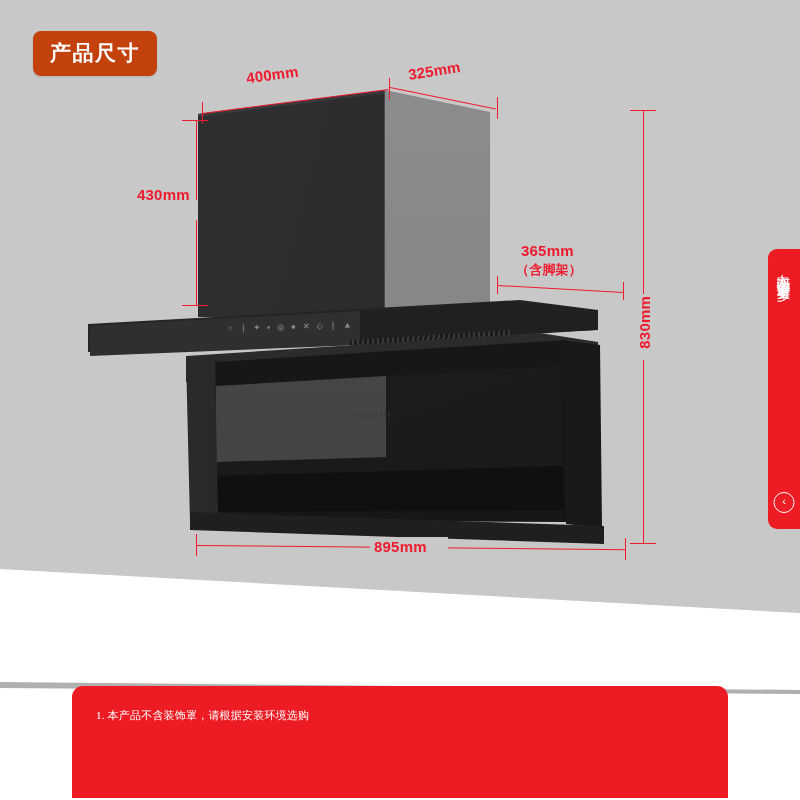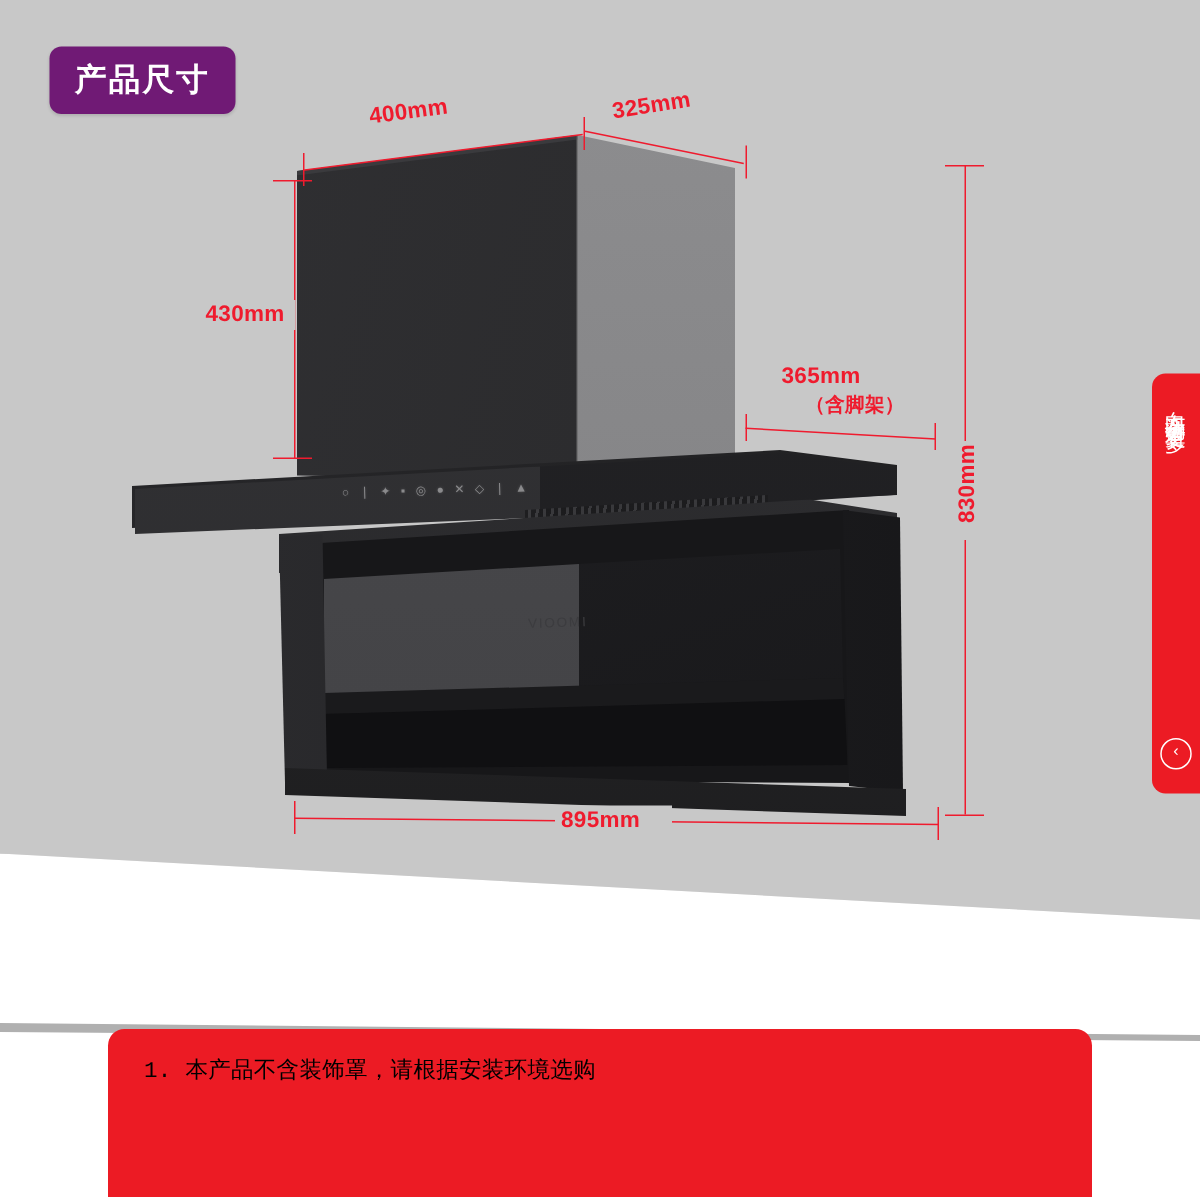--- a/index.html
+++ b/index.html
@@ -232,45 +232,45 @@
   .dim-mask {
     position: absolute;
     background: #c8c8c8;
   }
 
   
   .size-badge {
     position: absolute;
     left: 33px; top: 31px;
     padding: 8px 17px 9px;
-    background: #701a75;
+    background: #c2410c;
     border-radius: 8px;
     color: #ffffff;
     font-size: 21px;
     font-weight: bold;
     letter-spacing: 1.5px;
     font-family: "Liberation Sans", sans-serif;
     box-shadow: 0 1px 2px rgba(0,0,0,0.12);
   }
 
   
   .notice {
     position: absolute;
     left: 72px; top: 686px;
     width: 656px; height: 112px;
     background: #ec1b24;
     border-radius: 11px 11px 0 0;
     padding: 16px 0 0 24px;
     box-sizing: border-box;
   }
   .notice-line {
-    color: #000000;
-    font-size: 15px;
+    color: #ffffff;
+    font-size: 11px;
     line-height: 26px;
-    font-family: Liberation Mono, monospace;
+    font-family: Liberation Serif, serif;
     white-space: nowrap;
     letter-spacing: 0.2px;
   }
 
   
   .side-tab {
     position: absolute;
     right: 0; top: 249px;
     width: 32px; height: 280px;
     background: #ec1b24;
@@ -362,29 +362,29 @@
     <div class="tick-v" style="left:497px; top:97px; height:22px;"></div>
     <div class="dim-mask" style="left:404px; top:60px; width:82px; height:22px;"></div>
     <div class="dim-label" style="left:408px; top:62px; transform:rotate(-9deg);">325mm</div>
   </div>
 
   <div>
     <div class="dim-line dim-v" style="left:196px; top:120px; height:186px;"></div>
     <div class="tick-h" style="left:182px; top:120px; width:26px;"></div>
     <div class="tick-h" style="left:182px; top:305px; width:26px;"></div>
     <div class="dim-mask" style="left:135px; top:200px; width:62px; height:20px;"></div>
-    <div class="dim-label" style="left:137px; top:201px;">430mm</div>
+    <div class="dim-label" style="left:137px; top:186px;">430mm</div>
   </div>
 
   <div>
     <div class="dim-line dim-h" style="left:497px; top:285px; width:127px; transform:rotate(3.2deg);"></div>
     <div class="tick-v" style="left:497px; top:276px; height:18px;"></div>
     <div class="tick-v" style="left:623px; top:282px; height:18px;"></div>
     <div class="dim-label" style="left:521px; top:242px;">365mm</div>
-    <div class="dim-label small" style="left:537px; top:261px;">（含脚架）</div>
+    <div class="dim-label small" style="left:516px; top:261px;">（含脚架）</div>
   </div>
 
   <div>
     <div class="dim-line dim-v" style="left:643px; top:110px; height:433px;"></div>
     <div class="tick-h" style="left:630px; top:110px; width:26px;"></div>
     <div class="tick-h" style="left:630px; top:543px; width:26px;"></div>
     <div class="dim-mask" style="left:634px; top:294px; width:20px; height:66px;"></div>
     <div class="dim-label" style="left:636px; top:296px; writing-mode:vertical-rl; transform:rotate(180deg); transform-origin:center;">830mm</div>
   </div>
 

